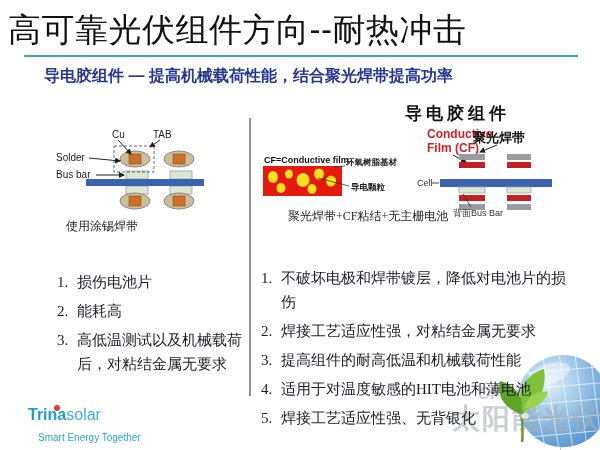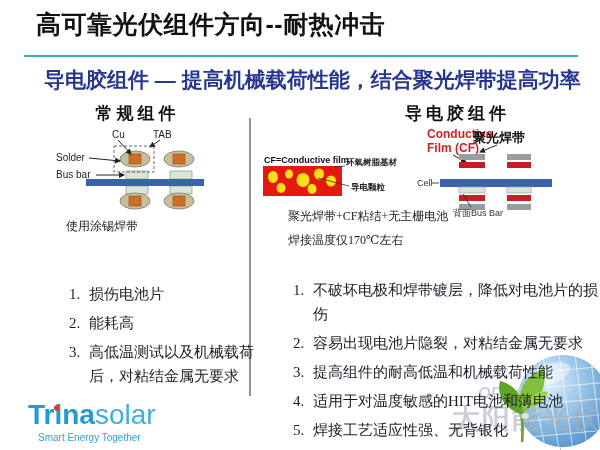--- a/index.html
+++ b/index.html
@@ -1,48 +1,48 @@
 <!DOCTYPE html>
 <html><head>
 <meta charset="utf-8">
 <style>
   html,body{margin:0;padding:0;background:#e8e8e8;}
   #slide{position:relative;width:600px;height:450px;background:#ffffff;overflow:hidden;
          font-family:"Liberation Sans","DejaVu Sans",sans-serif;}
   
-  .title{position:absolute;left:36px;top:8px;font-size:25px;font-weight:700;color:#121212;
+  .title{position:absolute;left:8px;top:8px;font-size:33px;font-weight:400;color:#121212;
          letter-spacing:0.5px;white-space:nowrap;}
   .teal-rule{position:absolute;left:24px;top:55px;width:554px;height:2px;background:#38a9b3;}
-  .subtitle{position:absolute;left:44px;top:66px;font-size:21px;font-weight:bold;color:#27378f;white-space:nowrap;}
+  .subtitle{position:absolute;left:44px;top:66px;font-size:16px;font-weight:bold;color:#27378f;white-space:nowrap;}
   
   .divider{position:absolute;left:249px;top:118px;width:2px;height:278px;background:#939393;}
   
   .panel-heading{position:absolute;font-size:17px;font-weight:bold;color:#111;
                  font-family:"Liberation Serif","DejaVu Serif",serif;letter-spacing:4px;text-align:center;}
   #left-heading{left:40px;top:102px;width:195px;}
   #right-heading{left:300px;top:102px;width:210px;text-align:right;}
   
   .diag{position:absolute;}
   #left-diagram{left:40px;top:126px;}
   #cf-inset{left:258px;top:150px;}
   #ribbon-diagram{left:415px;top:126px;}
   svg text{font-family:"Liberation Sans","DejaVu Sans",sans-serif;}
   
   .desc{position:absolute;font-family:"Liberation Serif","DejaVu Serif",serif;font-size:12px;
         line-height:24px;color:#1c1c28;z-index:5;}
   #left-desc{left:66px;top:214px;}
   #right-desc{left:288px;top:204px;}
-  ol.points{position:absolute;margin:16px;font-family:"Liberation Serif","DejaVu Serif",serif;
+  ol.points{position:absolute;margin:4px;font-family:"Liberation Serif","DejaVu Serif",serif;
             font-size:15px;line-height:24px;color:#1c1c28;list-style:decimal;z-index:5;}
   ol.points li{margin:0 0 5px 0;padding-left:5px;}
   #left-points{left:40px;top:266px;width:176px;padding-left:28px;}
-  #right-points{left:268px;top:262px;width:300px;padding-left:24px;}
+  #right-points{left:248px;top:262px;width:300px;padding-left:24px;}
   
   #logo{position:absolute;left:28px;top:402px;z-index:6;}
-  .brand{font-size:28px;line-height:26px;white-space:nowrap;}
+  .brand{font-size:16px;line-height:26px;white-space:nowrap;}
   .brand .b1{font-weight:800;color:#1f9cd7;}
   .brand .b2{font-weight:400;color:#41aede;}
   .logo-dot{position:absolute;left:26px;top:3px;width:6px;height:6px;border-radius:50%;background:#e23a2e;}
   .tagline{font-size:10px;color:#2aa6dc;margin-top:4px;padding-left:10px;white-space:nowrap;}
   
   #globe{position:absolute;left:515px;top:352px;z-index:2;}
   #wm-brand{position:absolute;left:478px;top:385px;font-size:16px;font-style:italic;font-weight:bold;
             color:rgba(195,203,210,0.9);z-index:3;}
   #wm-site{position:absolute;left:452px;top:400px;font-size:28px;font-weight:bold;letter-spacing:2px;
            color:rgba(165,175,183,0.6);white-space:nowrap;z-index:3;}
@@ -52,21 +52,20 @@
 </head>
 <body>
 
 <div id="slide">
 
   <div class="title">高可靠光伏组件方向--耐热冲击</div>
   <div class="teal-rule"></div>
   <div class="subtitle">导电胶组件 — 提高机械载荷性能，结合聚光焊带提高功率</div>
   <div class="divider"></div>
 
-  <div class="panel-heading" id="left-heading">常规组件</div>
   <div class="panel-heading" id="right-heading">导电胶组件</div>
 
   <svg id="left-diagram" class="diag" width="185" height="88" viewBox="0 0 185 88">
     <defs>
       <marker id="ahL" markerWidth="7" markerHeight="7" refX="5" refY="3" orient="auto">
         <path d="M0,0 L6,3 L0,6 Z" fill="#222"></path>
       </marker>
     </defs>
 
     <rect x="86" y="45" width="22" height="8" fill="#d9e7d4" stroke="#9aa59a" stroke-width="0.8"></rect>
@@ -151,32 +150,31 @@
     <text x="38" y="90" font-size="9" fill="#333">背面Bus Bar</text>
     <line x1="56" y1="81" x2="48" y2="68" stroke="#333" stroke-width="0.9"></line>
   </svg>
 
   <div class="desc" id="left-desc">
     <div>使用涂锡焊带</div>
   </div>
 
   <div class="desc" id="right-desc">
     <div>聚光焊带+CF粘结+无主栅电池</div>
-    <div>焊接温度仅170℃左右</div>
   </div>
 
   <ol class="points" id="left-points">
     <li>损伤电池片</li>
     <li>能耗高</li>
     <li>高低温测试以及机械载荷后，对粘结金属无要求</li>
   </ol>
 
   <ol class="points" id="right-points">
     <li>不破坏电极和焊带镀层，降低对电池片的损伤</li>
-    <li>容易出现电池片隐裂，对粘结金属无要求</li>
+    <li>焊接工艺适应性强，对粘结金属无要求</li>
     <li>提高组件的耐高低温和机械载荷性能</li>
     <li>适用于对温度敏感的HIT电池和薄电池</li>
     <li>焊接工艺适应性强、无背银化</li>
   </ol>
 
   <div id="logo">
     <div class="brand">
       <span class="b1">Trina</span><span class="b2">solar</span>
     </div>
     <span class="logo-dot"></span>

